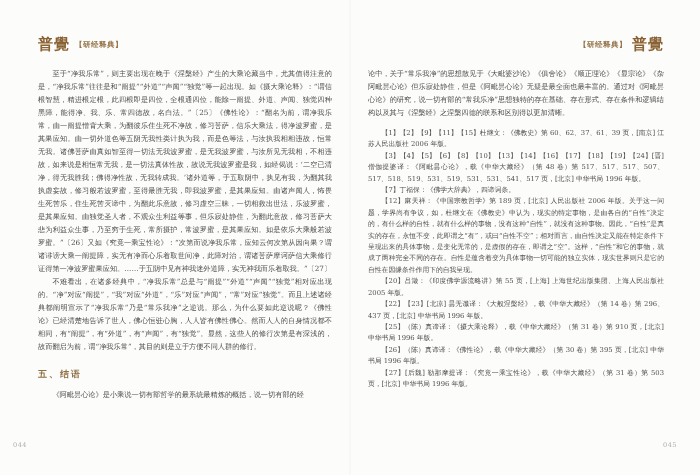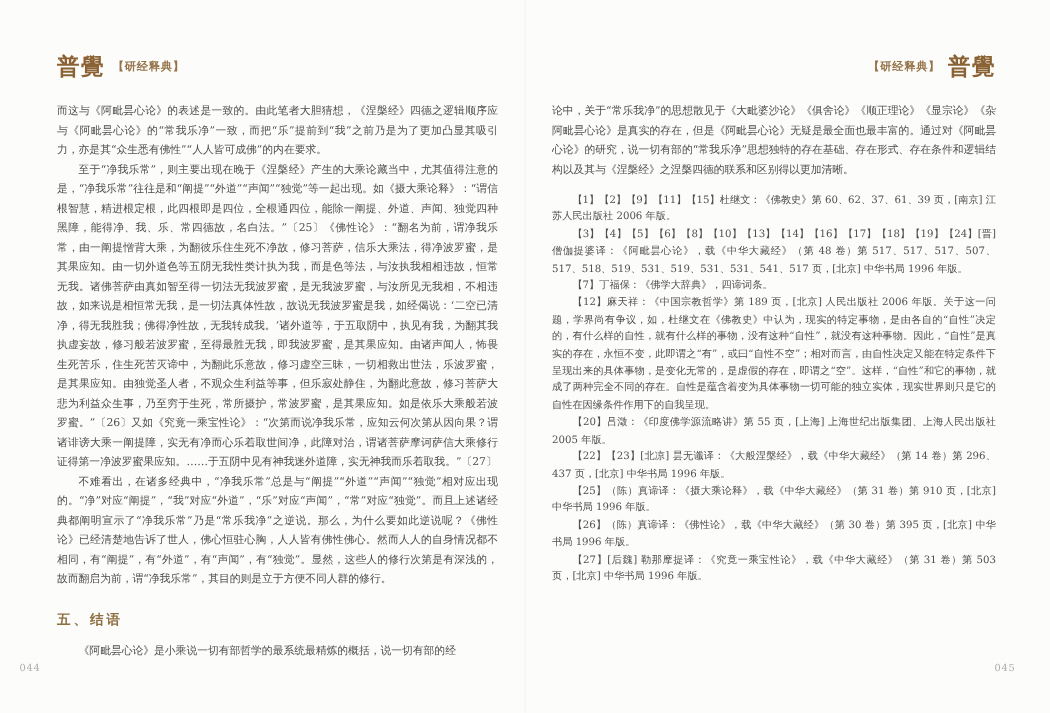--- a/index.html
+++ b/index.html
@@ -68,35 +68,34 @@
 
 <div class="spread">
   <div class="gutter"></div>
 
   <div class="page page-left">
     <div class="header">
       <span class="brand">普覺</span>
       <span class="edition">【研经释典】</span>
     </div>
     <div class="body-col">
-      <p class="noindent">而这与《阿毗昙心论》的表述是一致的。由此笔者大胆猜想，《涅槃经》四德之逻辑顺序应与《阿毗昙心论》的“常我乐净”一致，而把“乐”提前到“我”之前乃是为了更加凸显其吸引力，亦是其“众生悉有佛性”“人人皆可成佛”的内在要求。</p>
       <p>至于“净我乐常”，则主要出现在晚于《涅槃经》产生的大乘论藏当中，尤其值得注意的是，“净我乐常”往往是和“阐提”“外道”“声闻”“独觉”等一起出现。如《摄大乘论释》：“谓信根智慧，精进根定根，此四根即是四位，全根通四位，能除一阐提、外道、声闻、独觉四种黑障，能得净、我、乐、常四德故，名白法。”〔25〕《佛性论》：“翻名为前，谓净我乐常，由一阐提憎背大乘，为翻彼乐住生死不净故，修习菩萨，信乐大乘法，得净波罗蜜，是其果应知。由一切外道色等五阴无我性类计执为我，而是色等法，与汝执我相相违故，恒常无我。诸佛菩萨由真如智至得一切法无我波罗蜜，是无我波罗蜜，与汝所见无我相，不相违故，如来说是相恒常无我，是一切法真体性故，故说无我波罗蜜是我，如经偈说：‘二空已清净，得无我胜我；佛得净性故，无我转成我。’诸外道等，于五取阴中，执见有我，为翻其我执虚妄故，修习般若波罗蜜，至得最胜无我，即我波罗蜜，是其果应知。由诸声闻人，怖畏生死苦乐，住生死苦灭谛中，为翻此乐意故，修习虚空三昧，一切相救出世法，乐波罗蜜，是其果应知。由独觉圣人者，不观众生利益等事，但乐寂处静住，为翻此意故，修习菩萨大悲为利益众生事，乃至穷于生死，常所摄护，常波罗蜜，是其果应知。如是依乐大乘般若波罗蜜。”〔26〕又如《究竟一乘宝性论》：“次第而说净我乐常，应知云何次第从因向果？谓诸诽谤大乘一阐提障，实无有净而心乐着取世间净，此障对治，谓诸菩萨摩诃萨信大乘修行证得第一净波罗蜜果应知。……于五阴中见有神我迷外道障，实无神我而乐着取我。”〔27〕</p>
       <p>不难看出，在诸多经典中，“净我乐常”总是与“阐提”“外道”“声闻”“独觉”相对应出现的。“净”对应“阐提”，“我”对应“外道”，“乐”对应“声闻”，“常”对应“独觉”。而且上述诸经典都阐明宣示了“净我乐常”乃是“常乐我净”之逆说。那么，为什么要如此逆说呢？《佛性论》已经清楚地告诉了世人，佛心恒驻心胸，人人皆有佛性佛心。然而人人的自身情况都不相同，有“阐提”，有“外道”，有“声闻”，有“独觉”。显然，这些人的修行次第是有深浅的，故而翻启为前，谓“净我乐常”，其目的则是立于方便不同人群的修行。</p>
       <div class="section-heading">五、结语</div>
       <p>《阿毗昙心论》是小乘说一切有部哲学的最系统最精炼的概括，说一切有部的经</p>
     </div>
   </div>
 
   <div class="page page-right">
     <div class="header right">
       <span class="edition">【研经释典】</span>
       <span class="brand">普覺</span>
     </div>
     <div class="para-top">
-      <p>论中，关于“常乐我净”的思想散见于《大毗婆沙论》《俱舍论》《顺正理论》《显宗论》《杂阿毗昙心论》是真实的存在，但是《阿毗昙心论》无疑是最全面也最丰富的。通过对《阿毗昙心论》的研究，说一切有部的“常我乐净”思想独特的存在基础、存在形式、存在条件和逻辑结构以及其与《涅槃经》之涅槃四德的联系和区别得以更加清晰。</p>
+      <p>论中，关于“常乐我净”的思想散见于《大毗婆沙论》《俱舍论》《顺正理论》《显宗论》《杂阿毗昙心论》但乐寂处静住，但是《阿毗昙心论》无疑是最全面也最丰富的。通过对《阿毗昙心论》的研究，说一切有部的“常我乐净”思想独特的存在基础、存在形式、存在条件和逻辑结构以及其与《涅槃经》之涅槃四德的联系和区别得以更加清晰。</p>
     </div>
     <div class="notes">
       <p>【1】【2】【9】【11】【15】杜继文：《佛教史》第 60、62、37、61、39 页，[南京] 江苏人民出版社 2006 年版。</p>
       <p>【3】【4】【5】【6】【8】【10】【13】【14】【16】【17】【18】【19】【24】[晋] 僧伽提婆译：《阿毗昙心论》，载《中华大藏经》（第 48 卷）第 517、517、517、507、517、518、519、531、519、531、531、541、517 页，[北京] 中华书局 1996 年版。</p>
       <p>【7】丁福保：《佛学大辞典》，四谛词条。</p>
       <p>【12】麻天祥：《中国宗教哲学》第 189 页，[北京] 人民出版社 2006 年版。关于这一问题，学界尚有争议，如，杜继文在《佛教史》中认为，现实的特定事物，是由各自的“自性”决定的，有什么样的自性，就有什么样的事物，没有这种“自性”，就没有这种事物。因此，“自性”是真实的存在，永恒不变，此即谓之“有”，或曰“自性不空”；相对而言，由自性决定又能在特定条件下呈现出来的具体事物，是变化无常的，是虚假的存在，即谓之“空”。这样，“自性”和它的事物，就成了两种完全不同的存在。自性是蕴含着变为具体事物一切可能的独立实体，现实世界则只是它的自性在因缘条件作用下的自我呈现。</p>
       <p>【20】吕澂：《印度佛学源流略讲》第 55 页，[上海] 上海世纪出版集团、上海人民出版社 2005 年版。</p>
       <p>【22】【23】[北凉] 昙无谶译：《大般涅槃经》，载《中华大藏经》（第 14 卷）第 296、437 页，[北京] 中华书局 1996 年版。</p>
       <p>【25】（陈）真谛译：《摄大乘论释》，载《中华大藏经》（第 31 卷）第 910 页，[北京] 中华书局 1996 年版。</p>
       <p>【26】（陈）真谛译：《佛性论》，载《中华大藏经》（第 30 卷）第 395 页，[北京] 中华书局 1996 年版。</p>

